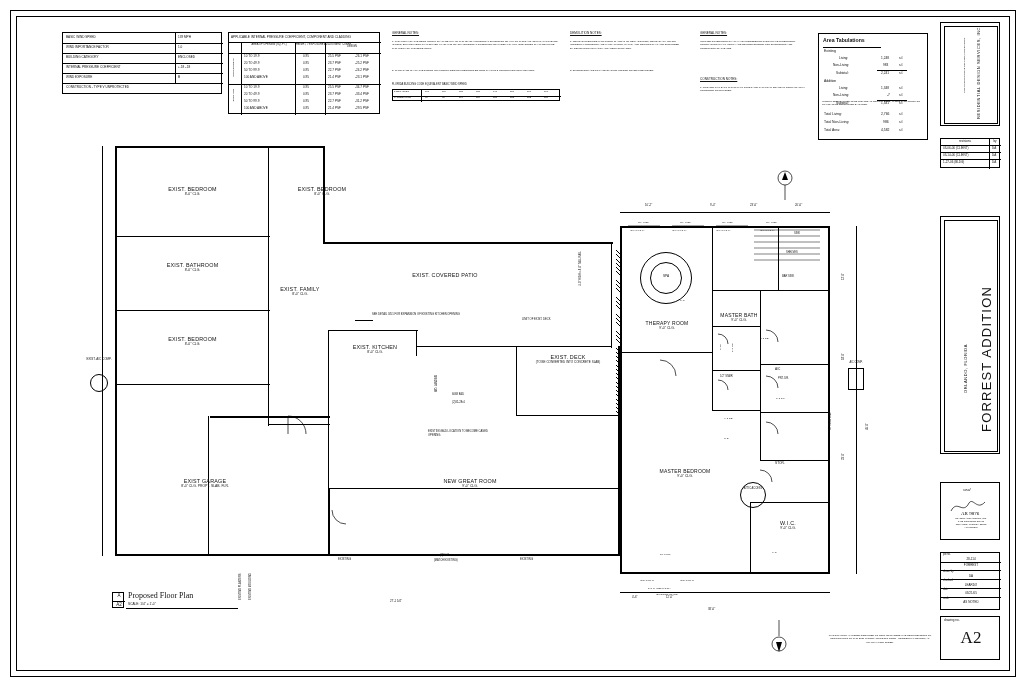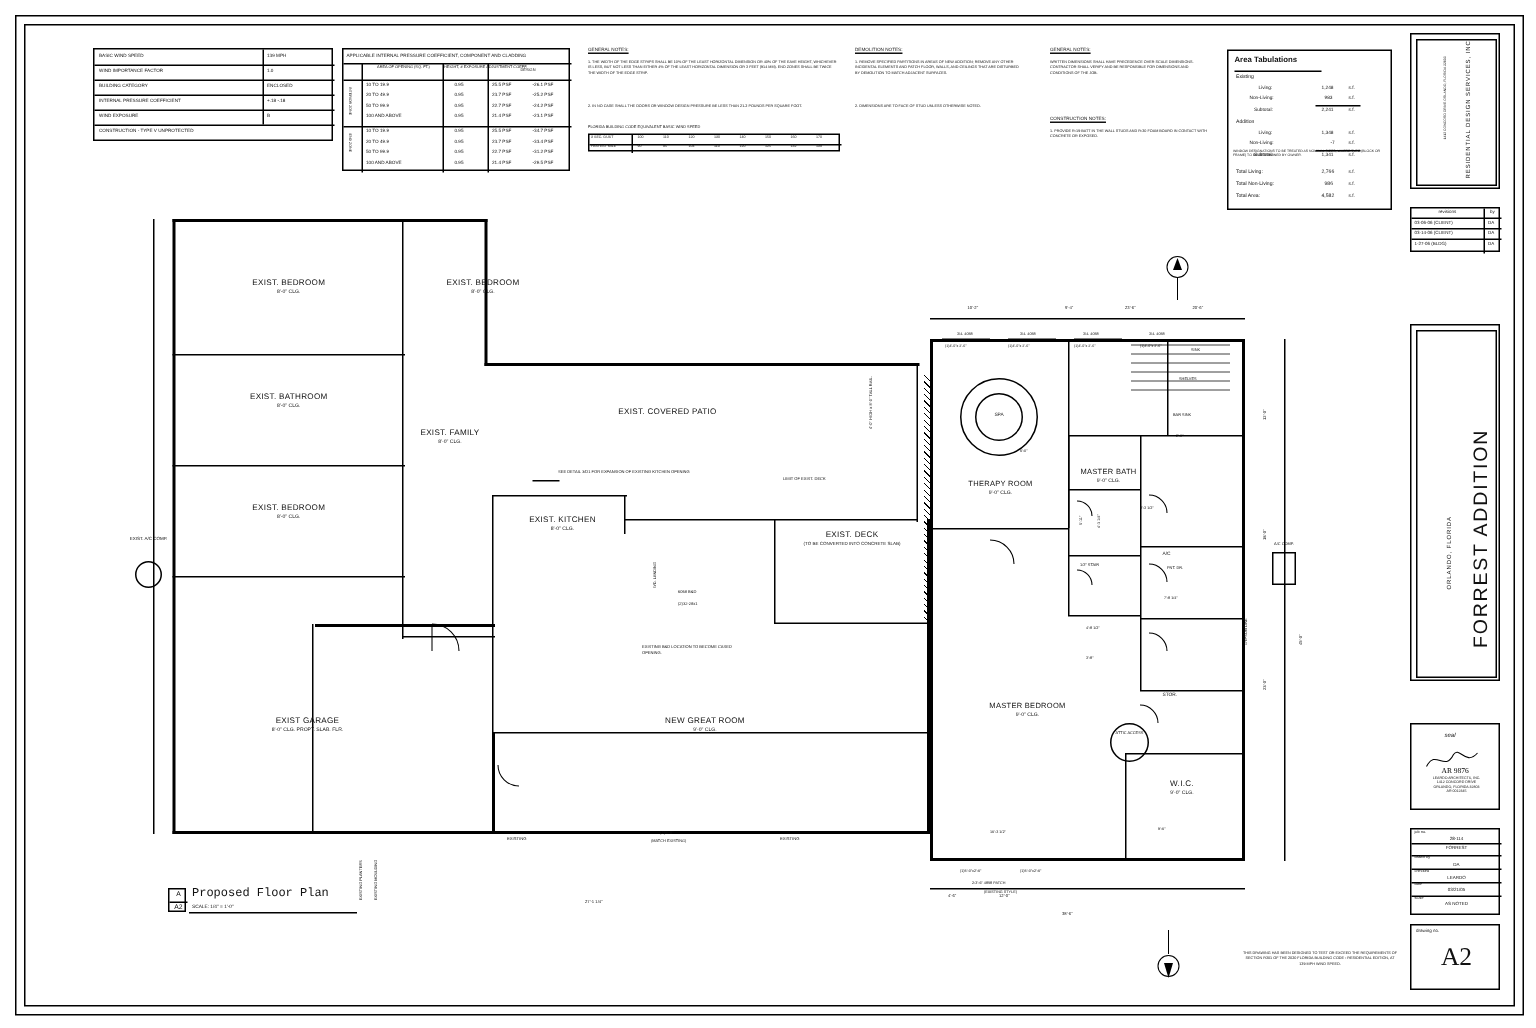--- a/index.html
+++ b/index.html
@@ -489,19 +489,19 @@
           <polygon points="13,32 10,22 16,22" fill="#000"></polygon>
         </svg>
     </div>
 
     <div style="position:absolute;left:52px;top:462px;">
       <div class="box" style="left:0;top:0;width:12px;height:16px;">
         <div class="line" style="left:0;top:8px;width:12px;height:.5px;"></div>
         <div class="t tiny c" style="left:0;top:1px;width:12px;font-size:4.5px;">A</div>
         <div class="t tiny c" style="left:0;top:9.5px;width:12px;font-size:4.5px;">A2</div>
       </div>
-      <div class="t" style="left:16px;top:0px;font-size:8px;font-family:Liberation Mono, monospace;">Proposed Floor Plan</div>
+      <div class="t" style="left:16px;top:0px;font-size:8px;font-family:Liberation Serif, serif;">Proposed Floor Plan</div>
       <div class="t tiny" style="left:16px;top:11px;font-size:3.2px;">SCALE: 1/4" = 1'-0"</div>
       <div class="line" style="left:14px;top:16px;width:112px;height:.7px;"></div>
     </div>
 
   </div>
 </div>
 
 </body></html>

